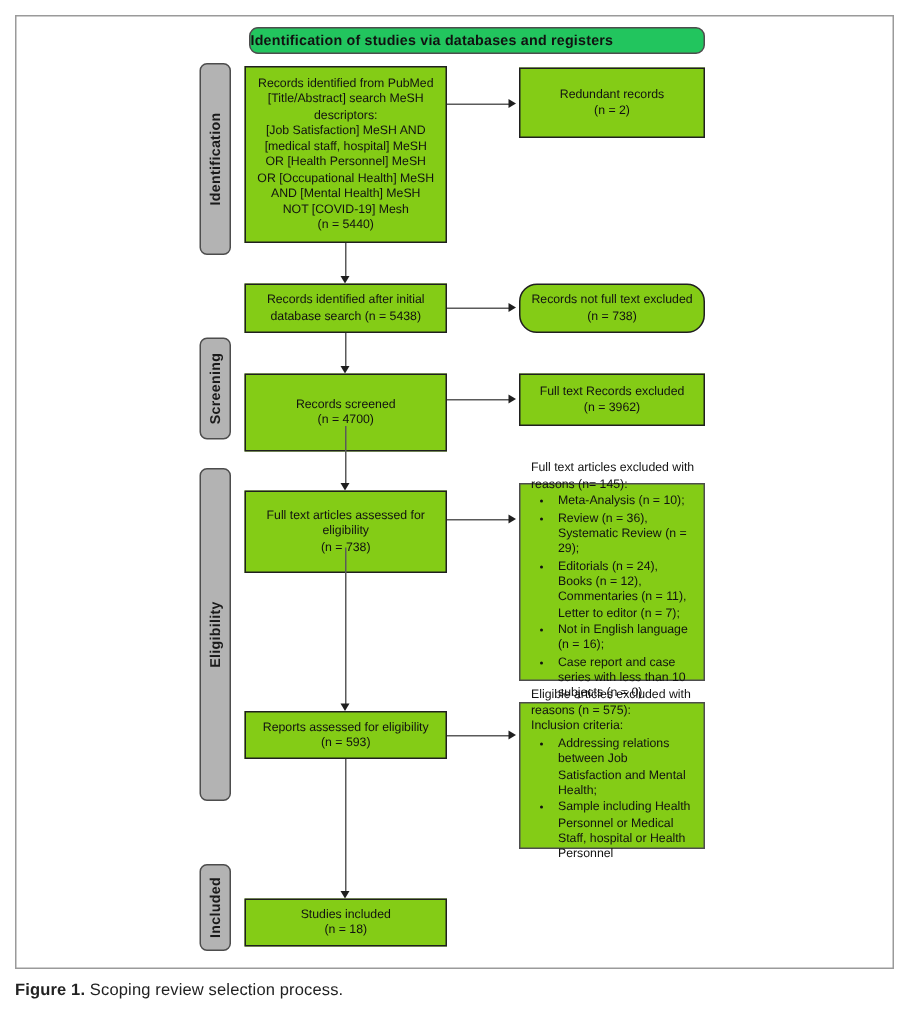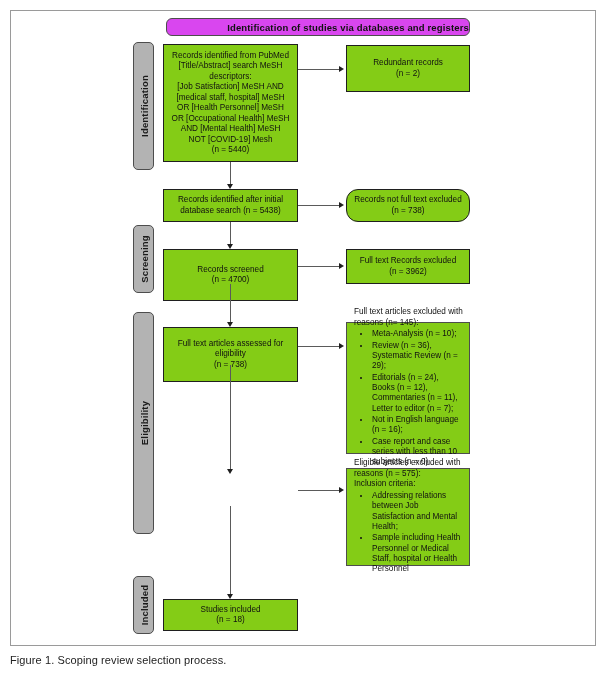--- a/index.html
+++ b/index.html
@@ -6,33 +6,33 @@
   body{width:608px;height:676px;font-family:"Liberation Sans",sans-serif;color:#1a1a1a;}
 
   #page{position:relative;width:608px;height:676px;overflow:hidden;background:#fff;}
 
   
   .figure-frame{position:absolute;left:10px;top:10px;width:586px;height:636px;
        border:1px solid #9a9a9a;background:#fff;box-sizing:border-box;}
 
   .caption{position:absolute;left:10px;top:654px;width:586px;font-size:11px;color:#222;
        letter-spacing:.1px;}
-  .caption b{font-weight:normal;margin-top:17px;}
+  .caption b{font-weight:bold;margin-top:17px;}
 
   
   .stage{position:absolute;background:#b3b3b3;border:1px solid #4d4d4d;border-radius:5px;
        box-sizing:border-box;}
   .stage span{display:block;position:absolute;left:50%;top:50%;
        transform:translate(-50%,-50%) rotate(-90deg);
        transform-origin:center center;white-space:nowrap;
        font-size:9.5px;font-weight:bold;color:#1a1a1a;letter-spacing:.2px;}
 
   
-  .banner{position:absolute;background:#d946ef;border:1px solid #4d4d4d;border-radius:6px;
-       box-sizing:border-box;display:flex;align-items:center;justify-content:flex-end;
+  .banner{position:absolute;background:#22c55e;border:1px solid #4d4d4d;border-radius:6px;
+       box-sizing:border-box;display:flex;align-items:center;justify-content:flex-start;
        font-size:9.5px;font-weight:bold;color:#111;letter-spacing:.15px;text-align:center;}
 
   
   .box{position:absolute;background:#84cc16;border:1px solid #4d4d4d;box-sizing:border-box;
        font-size:8.2px;line-height:1.28;color:#111;
        display:flex;align-items:center;justify-content:center;text-align:center;
        padding:3px 5px;}
   .box.thick{border:1.6px solid #1f1f1f;}
   .box.left-al{justify-content:flex-start;text-align:left;align-items:center;
        padding:6px 6px 6px 7px;}
@@ -163,20 +163,26 @@
         <li>Editorials (n = 24), Books (n = 12), Commentaries (n = 11), Letter to editor (n = 7);</li>
         <li>Not in English language (n = 16);</li>
         <li>Case report and case series with less than 10 subjects (n = 0)</li>
       </ul>
     </div>
   </div>
 
   <div class="ln v" style="left:230px;top:365px;height:106px;"></div>
   <div class="arrow-d" style="left:226.5px;top:469px;"></div>
 
+  <div class="box thick" style="left:163px;top:474px;width:135px;height:32px;">
+    <div class="inner">
+      <div>Reports assessed for eligibility</div>
+      <div>(n = 593)</div>
+    </div>
+  </div>
 
   <div class="ln h" style="left:298px;top:490px;width:43px;"></div>
   <div class="arrow-r" style="left:339px;top:486.5px;"></div>
 
   <div class="box left-al" style="left:346px;top:468px;width:124px;height:98px;">
     <div class="inner">
       <div>Eligible articles excluded with</div>
       <div>reasons (n = 575):</div>
       <div>Inclusion criteria:</div>
       <ul class="reasons">

